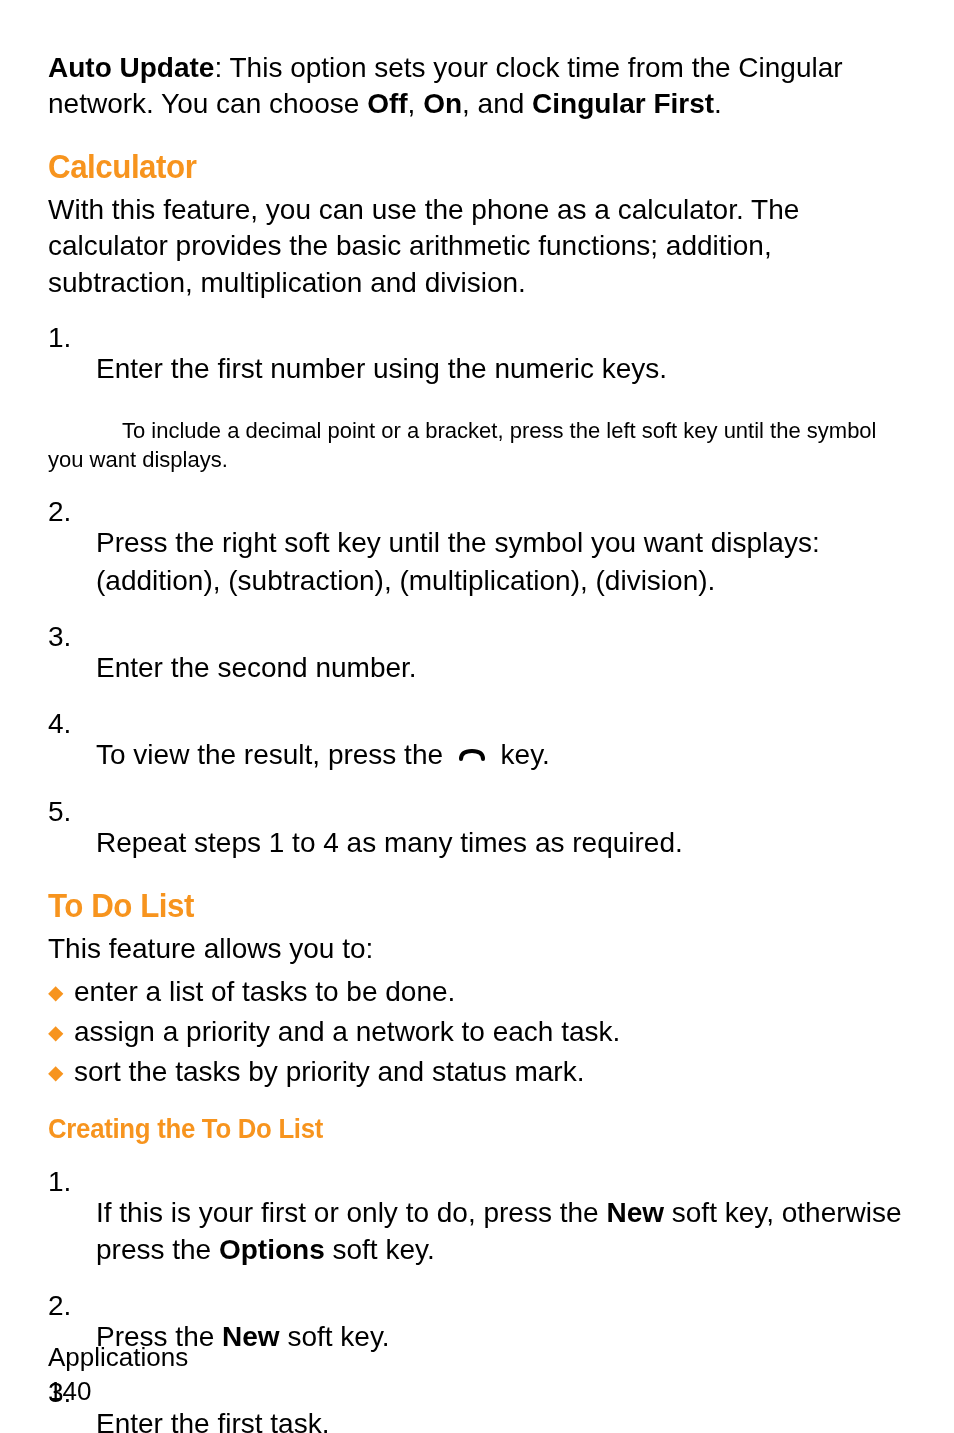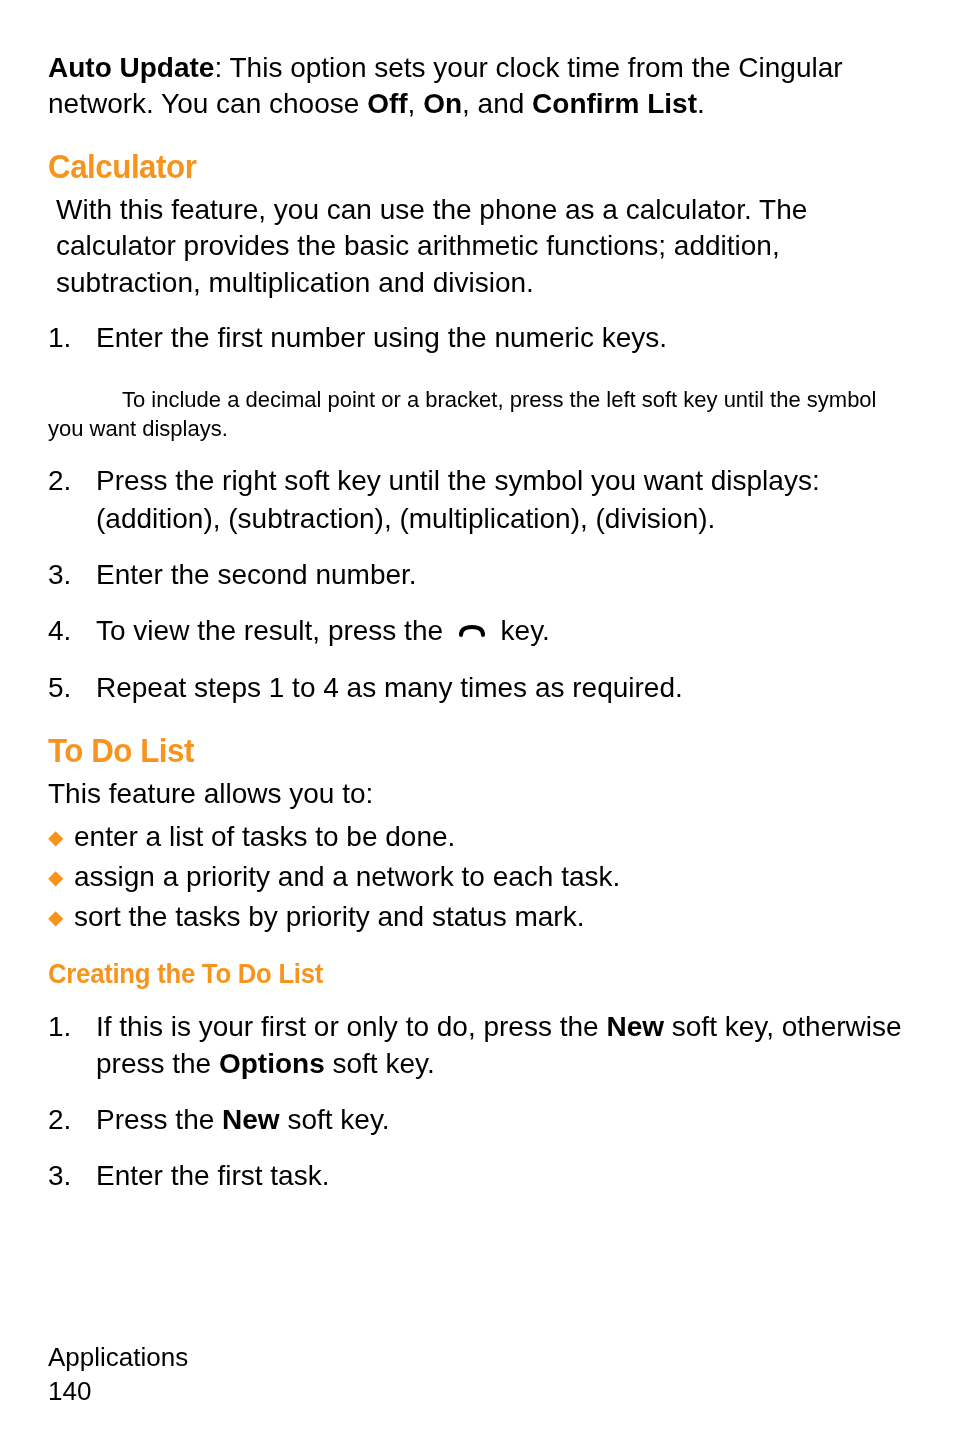--- a/index.html
+++ b/index.html
@@ -51,20 +51,21 @@
       line-height: 1.35;
       margin-top: 18px;
       display: flex;
     }
     .ol-num {
       width: 48px;
       flex-shrink: 0;
     }
     .ol-body {
       flex: 1;
+      margin-top: 31px;
     }
     .small-note {
       font-size: 22px;
       line-height: 1.35;
       margin-top: 28px;
       margin-bottom: 4px;
     }
     .small-note-indent {
       display: inline-block;
       width: 74px;
@@ -97,25 +98,25 @@
       left: 48px;
       font-size: 26px;
       line-height: 1.3;
     }
     .mt8 { margin-top: 8px; }
   </style>
 </head>
 <body>
 
 <p class="para">
-  <span class="bold">Auto Update</span><span>: This option sets your clock time from the Cingular network. You can choose </span><span class="bold">Off</span><span>, </span><span class="bold">On</span><span>, and </span><span class="bold">Confirm List</span><span>.</span>
+  <span class="bold">Auto Update</span><span>: This option sets your clock time from the Cingular network. You can choose </span><span class="bold">Off</span><span>, </span><span class="bold">On</span><span>, and </span><span class="bold">Cingular First</span><span>.</span>
 </p>
 
 <h2 class="h1-orange">Calculator</h2>
-<p class="para" style="margin-bottom:10px;margin-left:8px;">With this feature, you can use the phone as a calculator. The calculator provides the basic arithmetic functions; addition, subtraction, multiplication and division.</p>
+<p class="para" style="margin-bottom:10px;">With this feature, you can use the phone as a calculator. The calculator provides the basic arithmetic functions; addition, subtraction, multiplication and division.</p>
 
 <div class="ol-step">
   <div class="ol-num">1.</div>
   <div class="ol-body">Enter the first number using the numeric keys.</div>
 </div>
 
 <p class="small-note">
   <span class="small-note-indent"></span><span>To include a decimal point or a bracket, press the left soft key until the symbol you want displays.</span>
 </p>
 

